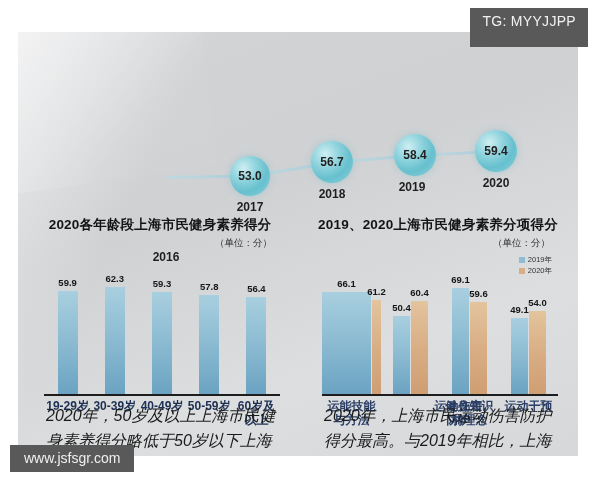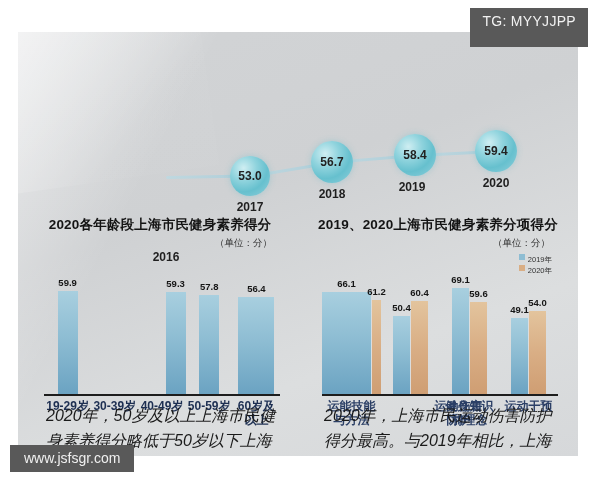--- a/index.html
+++ b/index.html
@@ -162,21 +162,21 @@
 
   
   .legend {
     position: absolute;
     top: 46px;
     right: 20px;
     font-size: 7.5px;
     color: #333;
     line-height: 1.5;
   }
-  .legend-row { display: flex; align-items: flex-start; gap: 3px; }
+  .legend-row { display: flex; align-items: center; gap: 3px; }
   .legend-swatch { width: 6px; height: 6px; display: inline-block; }
 
   
   .plot {
     position: absolute;
     left: 18px;
     top: 58px;
     right: 14px;
     height: 130px;
   }
@@ -274,35 +274,40 @@
     <div class="panel-title">2020各年龄段上海市民健身素养得分</div>
     <div class="panel-unit">（单位：分）</div>
     <div class="plot">
       <div class="axis"></div>
     <div class="cat-group" style="left: 0%; width: 20%; justify-content: center;">
           <div class="bar bar-single" style="height: 102.343px;">
             <div class="bar-val">59.9</div>
           </div>
         </div>
         <div class="cat-label" style="left: 0%; width: 20%;">19-29岁</div>
+        <div class="cat-group" style="left: 20%; width: 20%;">
+          <div class="bar bar-single" style="height: 106.444px;">
+            <div class="bar-val">62.3</div>
+          </div>
+        </div>
         <div class="cat-label" style="left: 20%; width: 20%;">30-39岁</div>
-        <div class="cat-group" style="left: 40%; width: 20%; justify-content: flex-end;">
+        <div class="cat-group" style="left: 40%; width: 20%;">
           <div class="bar bar-single" style="height: 101.318px;">
             <div class="bar-val">59.3</div>
           </div>
         </div>
         <div class="cat-label" style="left: 40%; width: 20%;">40-49岁</div>
         <div class="cat-group" style="left: 60%; width: 20%;">
           <div class="bar bar-single" style="height: 98.7554px;">
             <div class="bar-val">57.8</div>
           </div>
         </div>
         <div class="cat-label" style="left: 60%; width: 20%;">50-59岁</div>
         <div class="cat-group" style="left: 80%; width: 20%;">
-          <div class="bar bar-single" style="height: 96.3634px; padding-left: 16px;">
+          <div class="bar bar-single" style="height: 96.3634px;">
             <div class="bar-val">56.4</div>
           </div>
         </div>
         <div class="cat-label" style="left: 80%; width: 20%;">60岁及以上</div>
       </div>
     <div class="panel-note">2020年，50岁及以上上海市民健身素养得分略低于50岁以下上海市民。</div>
   </div>
 
   <div class="panel panel-right">
     <div class="panel-title">2019、2020上海市民健身素养分项得分</div>

